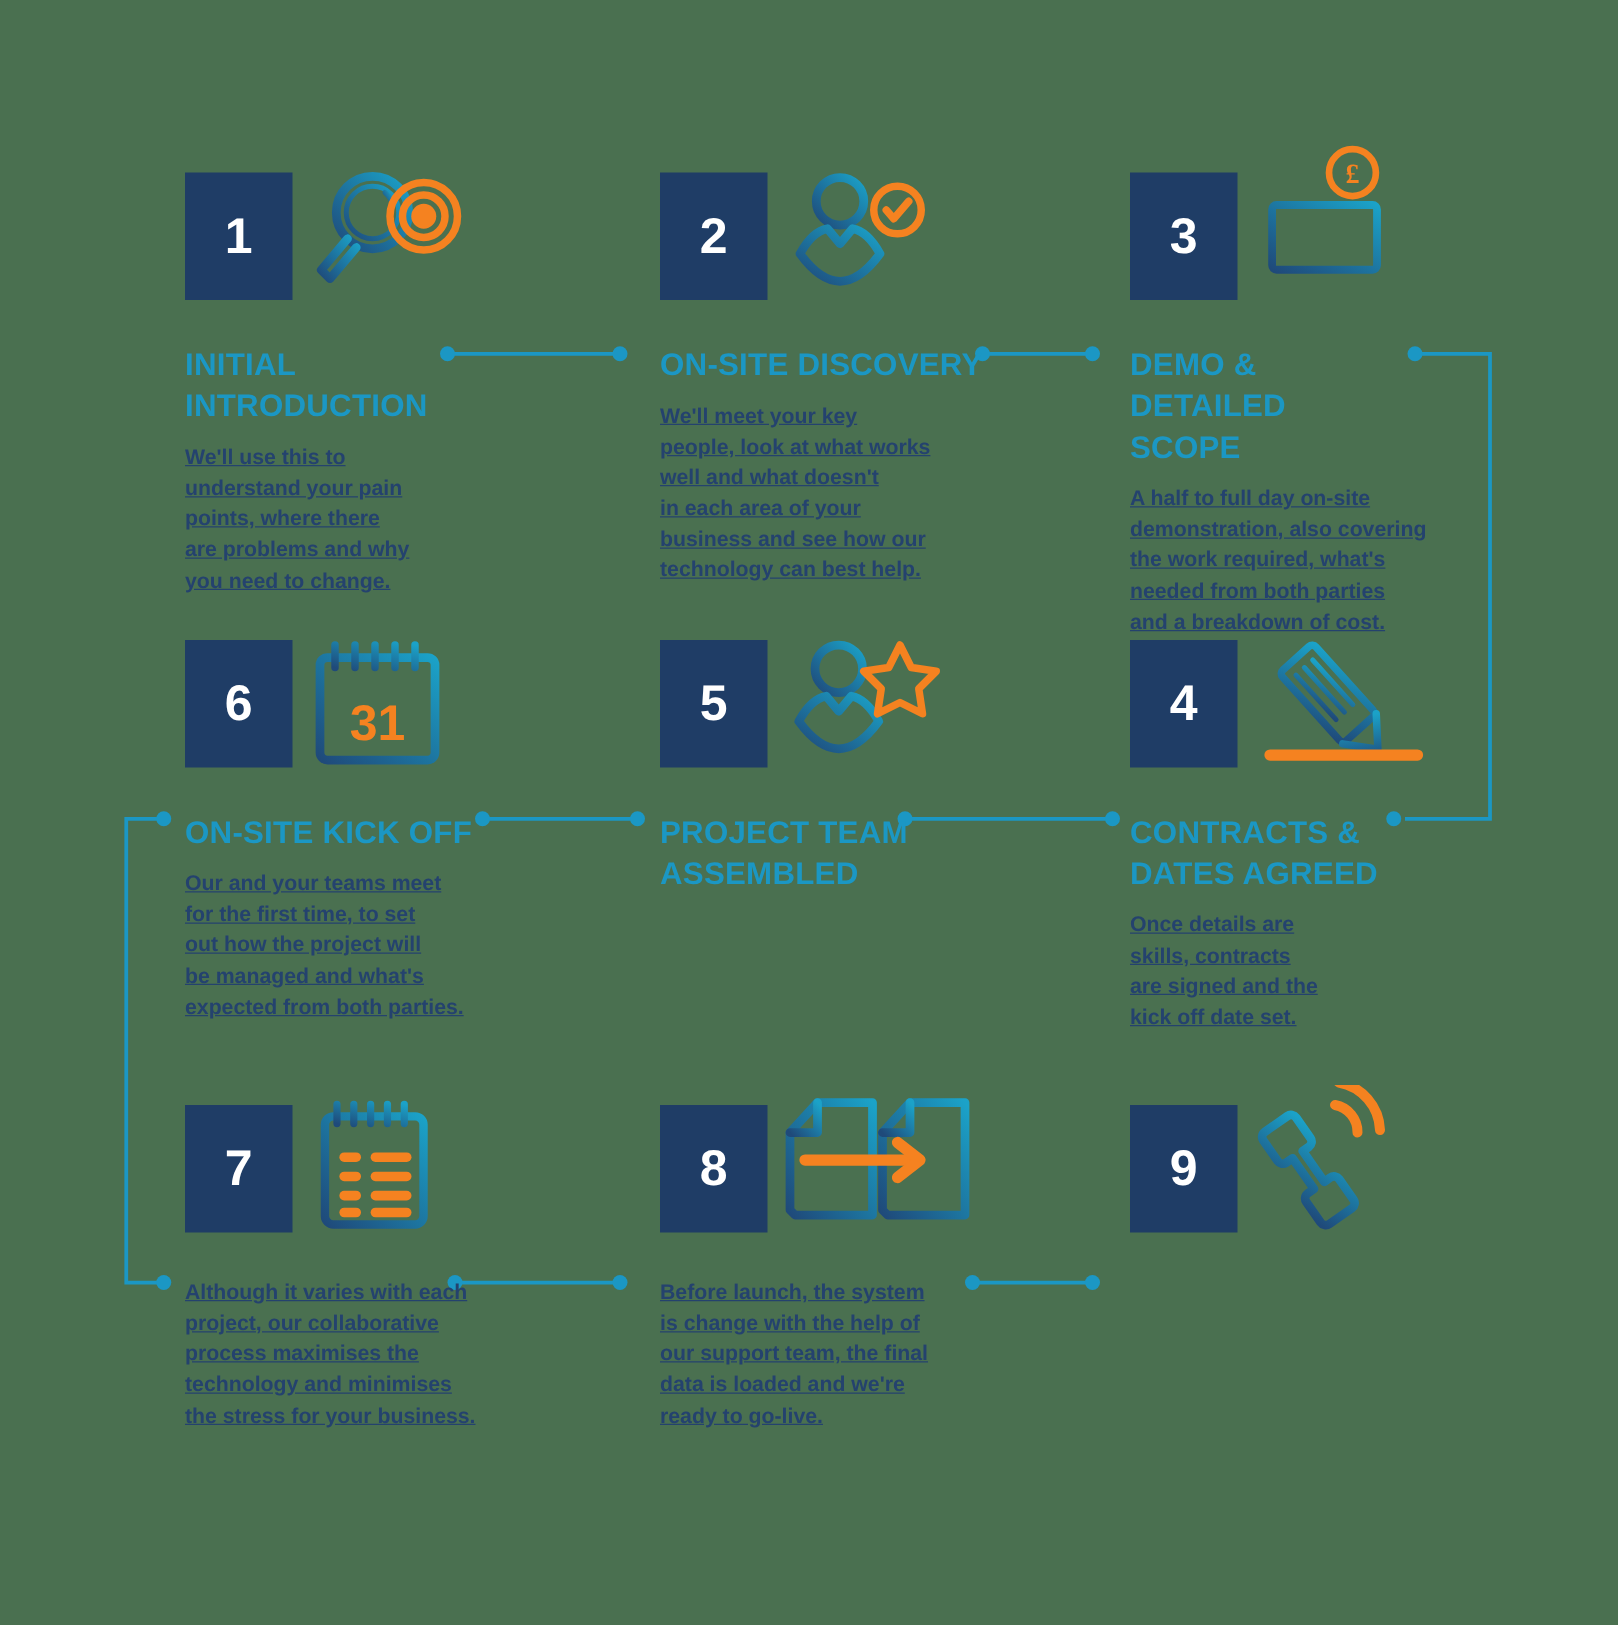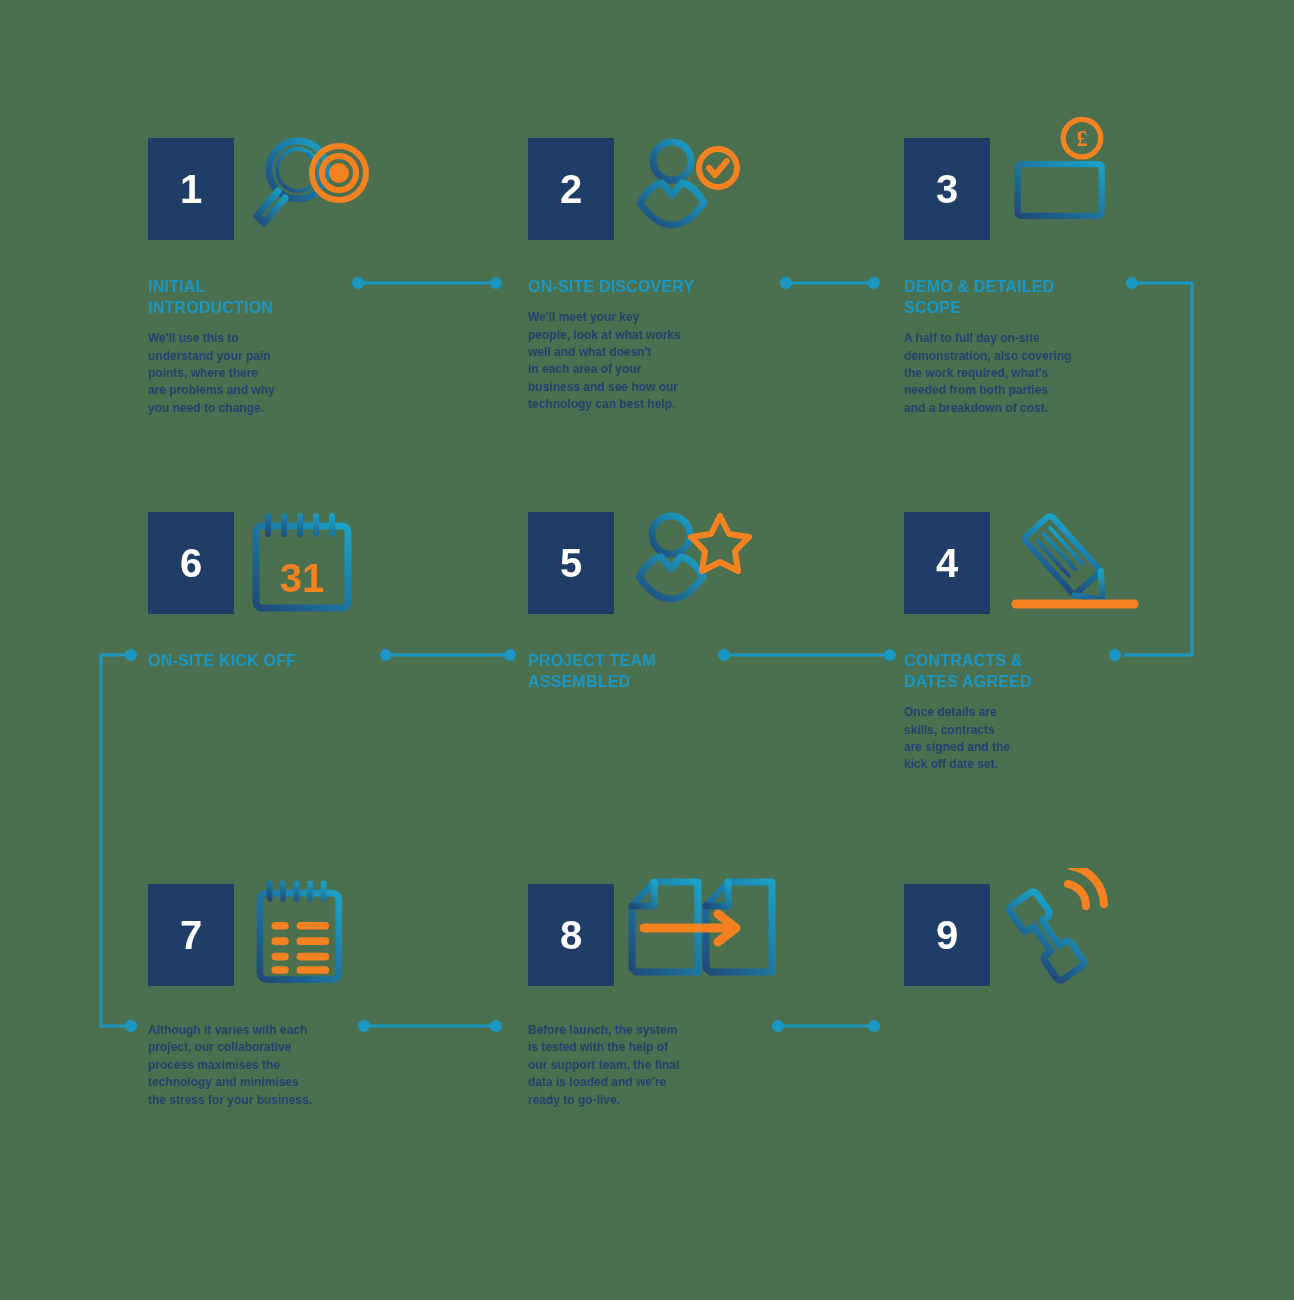--- a/index.html
+++ b/index.html
@@ -23,34 +23,35 @@
     background:#1f3d66;color:#ffffff;
     font-size:40px;font-weight:bold;
     display:flex;align-items:center;justify-content:center;
     letter-spacing:0;
   }
   .icon{position:absolute;left:96px;top:-10px;width:130px;height:125px;}
   .icon svg{display:block;width:100%;height:100%;}
 
   .title{
     color:#1b97c4;
-    font-size:16px;font-weight:bold;
+    font-size:25px;font-weight:bold;
     letter-spacing:0.2px;
     line-height:1.32;
     margin:0 0 12px 0;
     text-transform:uppercase;
     white-space:pre-line;
   }
   .title.t-wide{width:230px;}
   .body{
     color:#24426e;
-    font-size:12px;font-weight:bold;
+    font-size:17px;font-weight:bold;
     line-height:1.45;
     white-space:pre-line;
     margin:0;
+    text-decoration:underline;
   }
 
   
   #step1{left:148px;top:138px;}
   #step2{left:528px;top:138px;}
   #step3{left:904px;top:138px;}
   #step6{left:148px;top:512px;}
   #step5{left:528px;top:512px;}
   #step4{left:904px;top:512px;}
   #step7{left:148px;top:884px;}
@@ -239,20 +240,25 @@
             <path d="M14 44 h88"></path>
             <path d="M24 12 v18 M40 12 v18 M56 12 v18 M72 12 v18 M88 12 v18" stroke-width="6"></path>
             <path d="M24 36 h56" stroke-width="5"></path>
           </g>
           <text x="58" y="88" text-anchor="middle" font-family="'Liberation Sans',sans-serif" font-size="40" font-weight="bold" fill="#f58220">31</text>
         </svg>
       </div>
     </div>
     <div class="titlewrap">
       <h3 class="title">ON-SITE KICK OFF</h3>
+      <p class="body">Our and your teams meet
+for the first time, to set
+out how the project will
+be managed and what's
+expected from both parties.</p>
     </div>
   </div>
 
   <div class="step" id="step5">
     <div class="head">
       <div class="badge">5</div>
       <div class="icon">
         <svg viewBox="0 0 130 125">
           <defs>
             <linearGradient id="g5" x1="0" y1="1" x2="1" y2="0">
@@ -363,21 +369,21 @@
           </g>
           <g stroke="#f58220" stroke-width="9" fill="none" stroke-linecap="round" stroke-linejoin="round">
             <path d="M16 56 H104"></path>
             <path d="M90 42 L108 56 L90 70"></path>
           </g>
         </svg>
       </div>
     </div>
     <div class="titlewrap">
       <p class="body">Before launch, the system
-is tested with the help of
+is change with the help of
 our support team, the final
 data is loaded and we're
 ready to go-live.</p>
     </div>
   </div>
 
   <div class="step" id="step9">
     <div class="head">
       <div class="badge">9</div>
       <div class="icon" style="top:-16px;">

